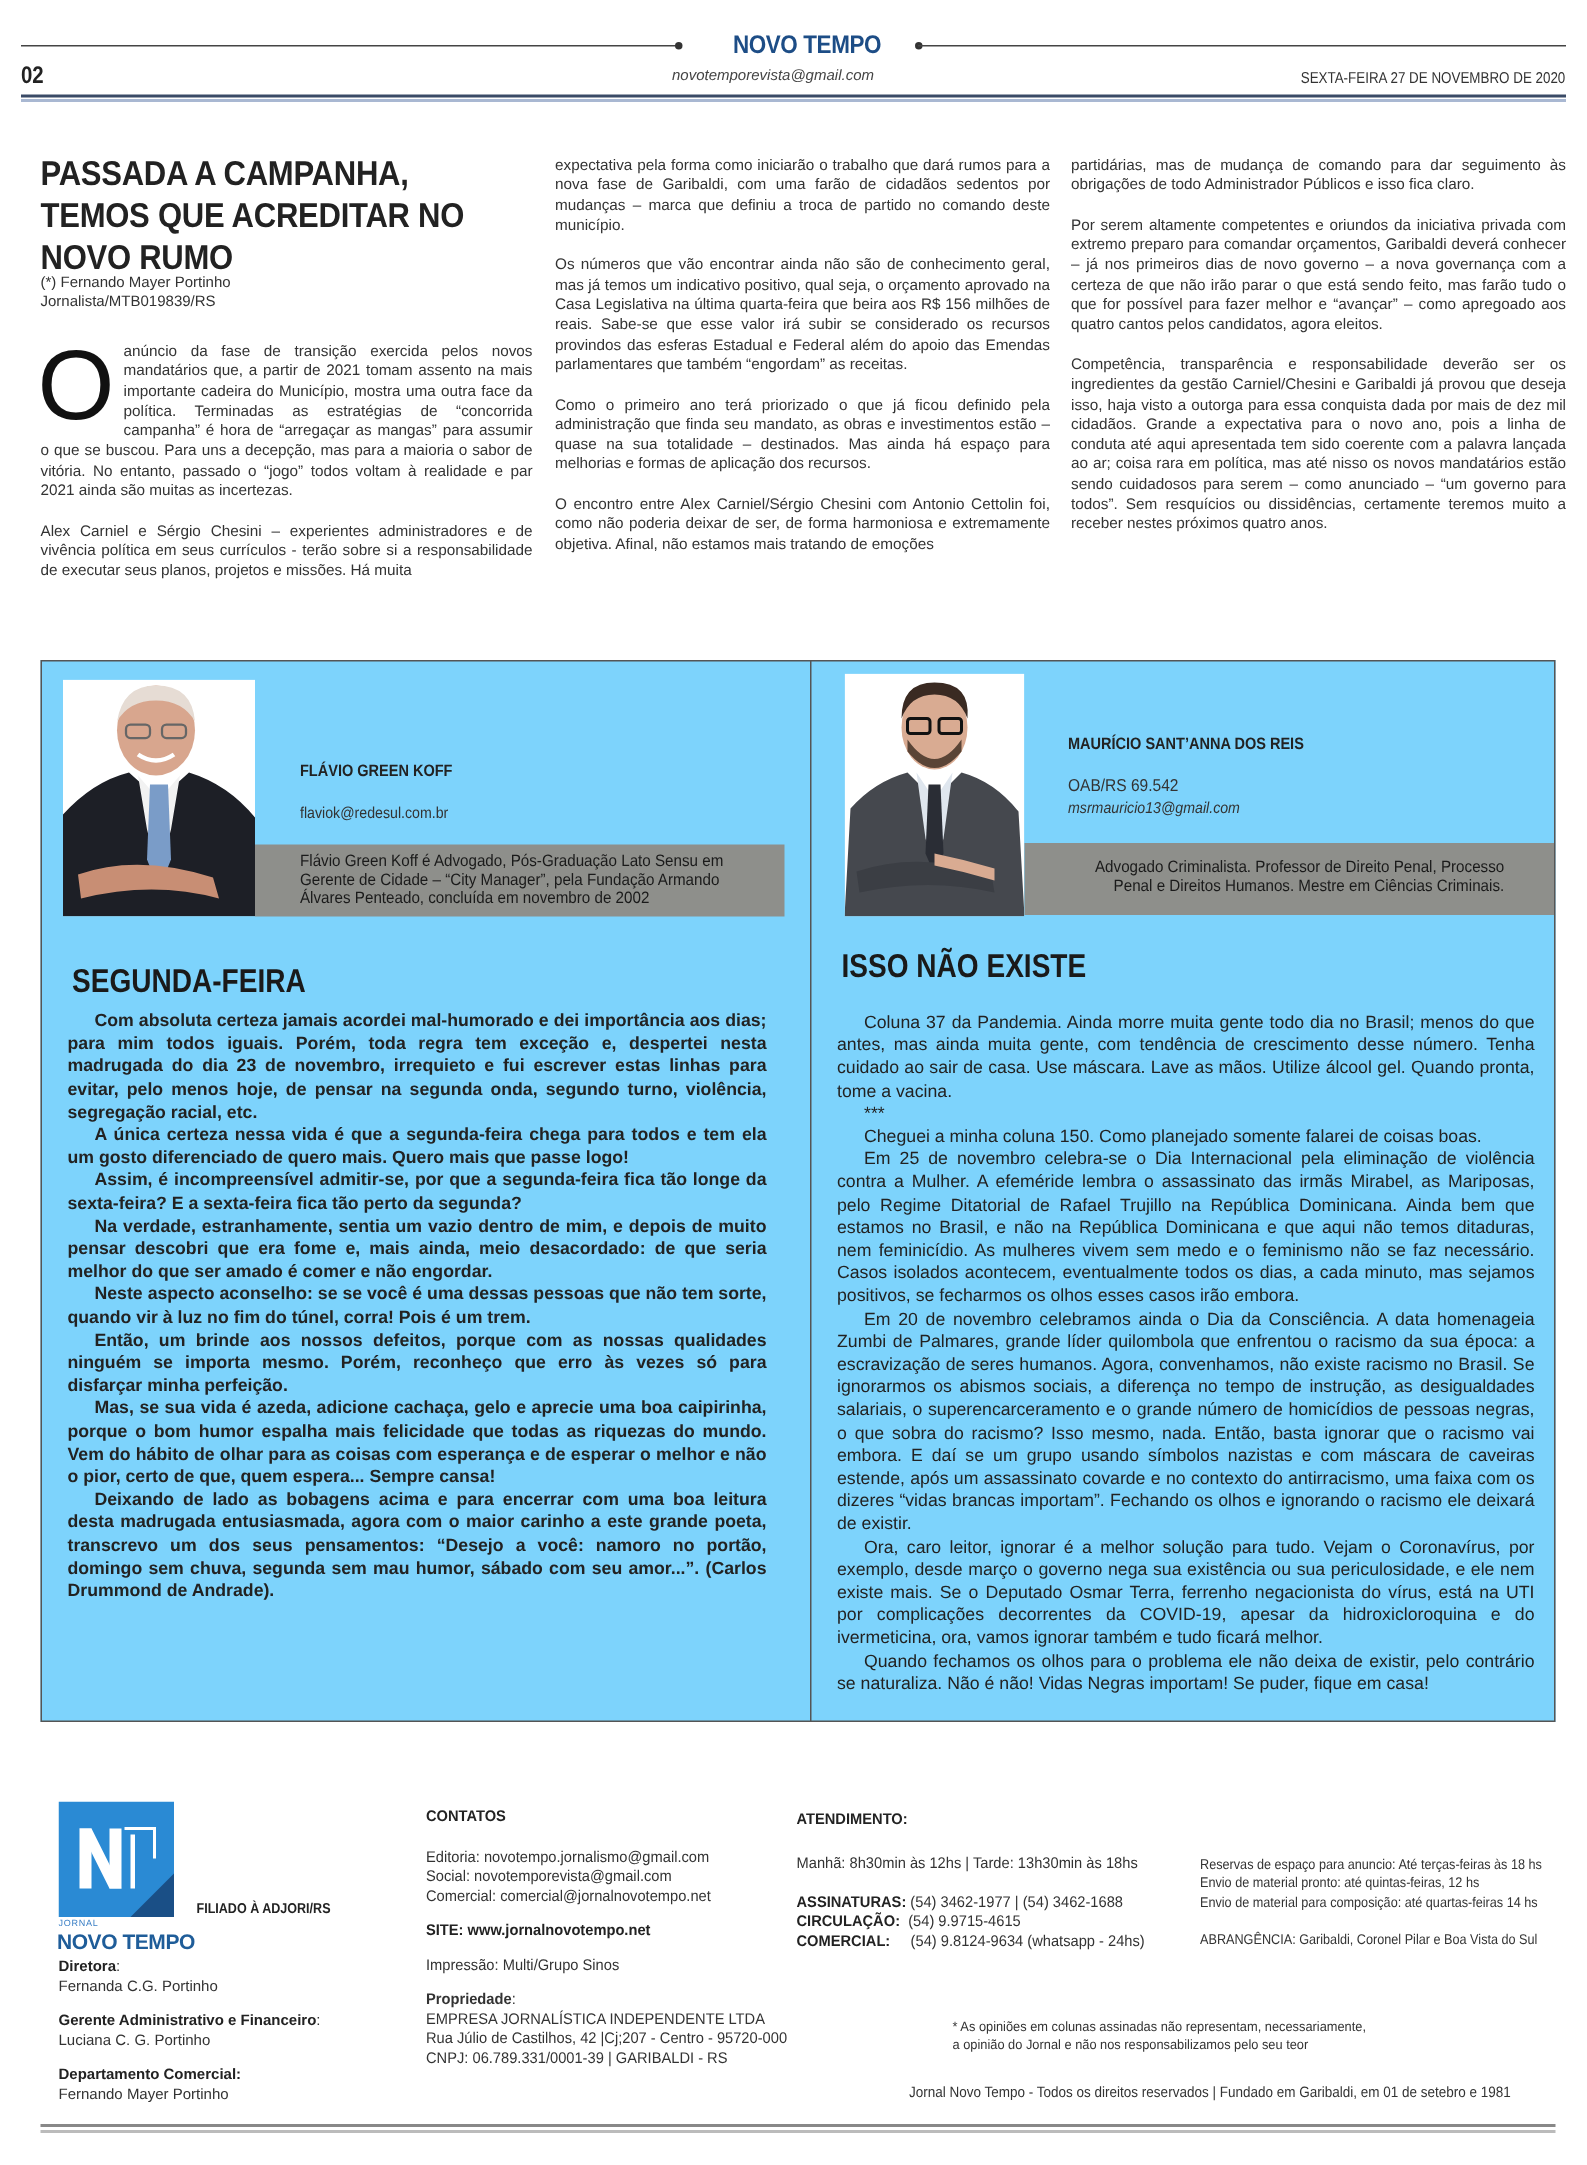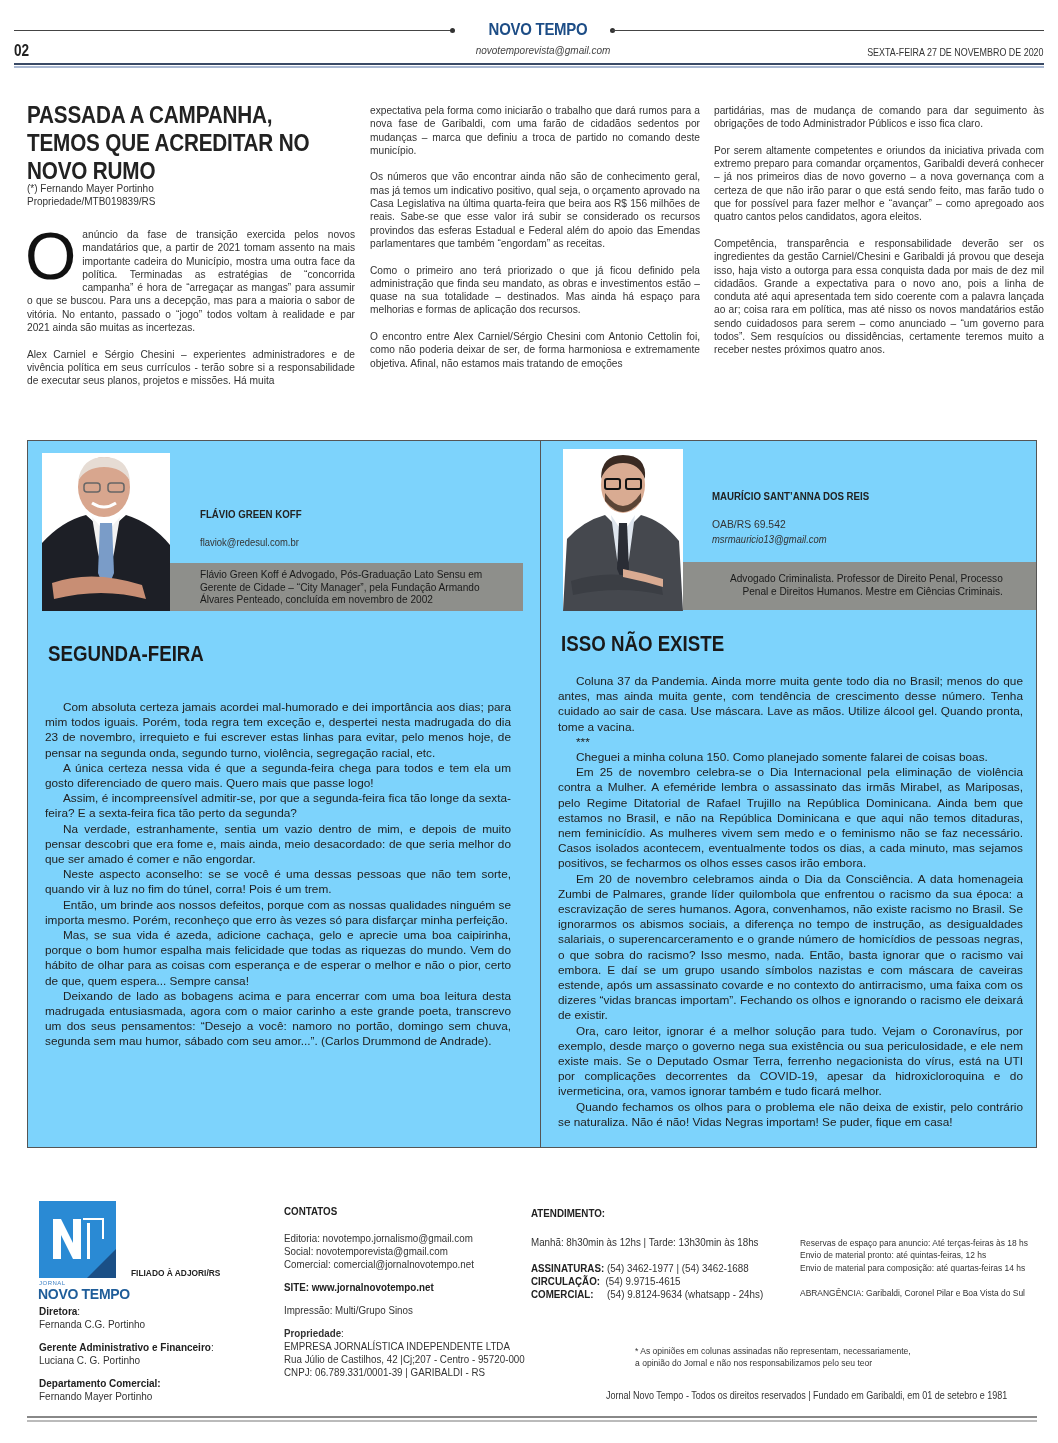--- a/index.html
+++ b/index.html
@@ -9,21 +9,21 @@
   
   .masthead { position: absolute; left: 14px; top: 22px; width: 1030px; height: 50px; }
   .masthead .rule { position: absolute; top: 8px; height: 1px; background: #444; }
   .masthead .rule.l { left: 0; width: 438px; }
   .masthead .rule.r { left: 598px; width: 432px; }
   .masthead .dot { position: absolute; top: 6px; width: 5px; height: 5px; border-radius: 50%; background: #333; }
   .masthead .dot.l { left: 436px; }
   .masthead .dot.r { left: 596px; }
   .paper-name { position: absolute; left: 454px; top: -2px; width: 140px; text-align: center; font-family: "Liberation Sans", sans-serif; font-weight: bold; font-size: 17px; color: #1d4d86; letter-spacing: -0.3px; transform: scaleX(0.88); }
   .page-num { position: absolute; left: 0; top: 20px; font-weight: bold; font-size: 16px; color: #222; transform: scaleX(0.85); transform-origin: left; }
-  .head-email { position: absolute; left: 434px; top: 23px; width: 190px; text-align: center; font-style: italic; font-size: 10px; color: #444; }
+  .head-email { position: absolute; left: 434px; top: 23px; width: 190px; font-style: italic; font-size: 10px; color: #444; }
   .head-date { position: absolute; right: 0; top: 24px; font-size: 10.5px; color: #333; transform: scaleX(0.85); transform-origin: right; white-space: nowrap; }
   .head-rule { position: absolute; left: 14px; top: 63px; width: 1030px; height: 5px; border-top: 2px solid #3a4a66; border-bottom: 2px solid #a9b8d2; }
 
   
   .article-title { position: absolute; left: 27px; top: 101px; width: 330px; font-weight: bold; font-size: 23px; line-height: 28px; color: #222; letter-spacing: -0.2px; transform: scaleX(0.9); transform-origin: left; }
   .byline { position: absolute; left: 27px; top: 182px; font-size: 10px; line-height: 13px; color: #333; }
   .col { position: absolute; font-size: 10.2px; line-height: 13.3px; color: #333; text-align: justify; }
   .col p { margin-bottom: 13.3px; }
   .col1 { left: 27px; top: 228px; width: 328px; }
   .col2 { left: 370px; top: 104px; width: 330px; }
@@ -74,21 +74,21 @@
   <div class="rule r"></div>
   <div class="page-num">02</div>
   <div class="head-email">novotemporevista@gmail.com</div>
   <div class="head-date">SEXTA-FEIRA 27 DE NOVEMBRO DE 2020</div>
 </div>
 <div class="head-rule"></div>
 
 <h1 class="article-title">PASSADA A CAMPANHA, TEMOS QUE ACREDITAR NO NOVO RUMO</h1>
 <div class="byline">
   <div>(*) Fernando Mayer Portinho</div>
-  <div>Propriedade/MTB019839/RS</div>
+  <div>Jornalista/MTB019839/RS</div>
 </div>
 
 <div class="col col1">
   <p><span class="dropcap">O</span><span>anúncio da fase de transição exercida pelos novos mandatários que, a partir de 2021 tomam assento na mais importante cadeira do Município, mostra uma outra face da política. Terminadas as estratégias de “concorrida campanha” é hora de “arregaçar as mangas” para assumir o que se buscou. Para uns a decepção, mas para a maioria o sabor de vitória. No entanto, passado o “jogo” todos voltam à realidade e par 2021 ainda são muitas as incertezas.</span></p>
   <p>Alex Carniel e Sérgio Chesini – experientes administradores e de vivência política em seus currículos - terão sobre si a responsabilidade de executar seus planos, projetos e missões. Há muita</p>
 </div>
 <div class="col col2">
   <p>expectativa pela forma como iniciarão o trabalho que dará rumos para a nova fase de Garibaldi, com uma farão de cidadãos sedentos por mudanças – marca que definiu a troca de partido  no comando deste município.</p>
   <p>Os números que vão encontrar ainda não são de conhecimento geral, mas já temos um indicativo positivo, qual seja, o orçamento aprovado na Casa Legislativa na última quarta-feira que beira aos R$ 156 milhões de reais. Sabe-se que esse valor irá subir se considerado os recursos provindos das esferas Estadual e Federal além do apoio das Emendas parlamentares que também “engordam” as receitas.</p>
   <p>Como o primeiro ano terá priorizado o que já ficou definido pela administração que finda seu mandato, as obras e investimentos estão – quase na sua totalidade – destinados. Mas ainda há espaço para melhorias e formas de aplicação dos recursos.</p>
@@ -114,21 +114,21 @@
       <path d="M50 50 Q62 58 74 50" stroke="#fff" stroke-width="3" fill="none"></path>
       <path d="M10 130 Q50 116 100 132 L104 146 Q60 134 12 146 Z" fill="#c88e74"></path>
     </svg>
   </div>
   <div class="author-name" style="left:172px; top:67px;">FLÁVIO GREEN KOFF</div>
   <div class="author-email" style="left:172px; top:95px;">flaviok@redesul.com.br</div>
   <div class="bio-band" style="left:142px; top:122px; width:353px; height:48px; padding-left:30px;">
     <span>Flávio Green Koff é Advogado, Pós-Graduação Lato Sensu em Gerente de Cidade – “City Manager”, pela Fundação Armando Álvares Penteado, concluída em novembro de 2002</span>
   </div>
   <div class="col-title" style="left:20px; top:200px;">SEGUNDA-FEIRA</div>
-  <div class="col-body" style="left:17px; top:259px; width:466px;">
+  <div class="col-body" style="left:17px; top:232px; width:466px;font-weight:bold;">
     <p>Com absoluta certeza jamais acordei mal-humorado e dei importância aos dias; para mim todos iguais. Porém, toda regra tem exceção e, despertei nesta madrugada do dia 23 de novembro, irrequieto e fui escrever estas linhas para evitar, pelo menos hoje, de pensar na segunda onda, segundo turno, violência, segregação racial, etc.</p>
     <p>A única certeza nessa vida é que a segunda-feira chega para todos e tem ela um gosto diferenciado de quero mais. Quero mais que passe logo!</p>
     <p>Assim, é incompreensível admitir-se, por que a segunda-feira fica tão longe da sexta-feira? E a sexta-feira fica tão perto da segunda?</p>
     <p>Na verdade, estranhamente, sentia um vazio dentro de mim, e depois de muito pensar descobri que era fome e, mais ainda, meio desacordado: de que seria melhor do que ser amado é comer e não engordar.</p>
     <p>Neste aspecto aconselho: se se você é uma dessas pessoas que não tem sorte, quando vir à luz no fim do túnel, corra! Pois é um trem.</p>
     <p>Então, um brinde aos nossos defeitos, porque com as nossas qualidades ninguém se importa mesmo. Porém, reconheço que erro às vezes só para disfarçar minha perfeição.</p>
     <p>Mas, se sua vida é azeda, adicione cachaça, gelo e aprecie uma boa caipirinha, porque o bom humor espalha mais felicidade que todas as riquezas do mundo. Vem do hábito de olhar para as coisas com esperança e de esperar o melhor e não o pior, certo de que, quem espera... Sempre cansa!</p>
     <p>Deixando de lado as bobagens acima e para encerrar com uma boa leitura desta madrugada entusiasmada, agora com o maior carinho a este grande poeta, transcrevo um dos seus pensamentos: “Desejo a você: namoro no portão, domingo sem chuva, segunda sem mau humor, sábado com seu amor...”. (Carlos Drummond de Andrade).</p>
   </div>
 </div>

